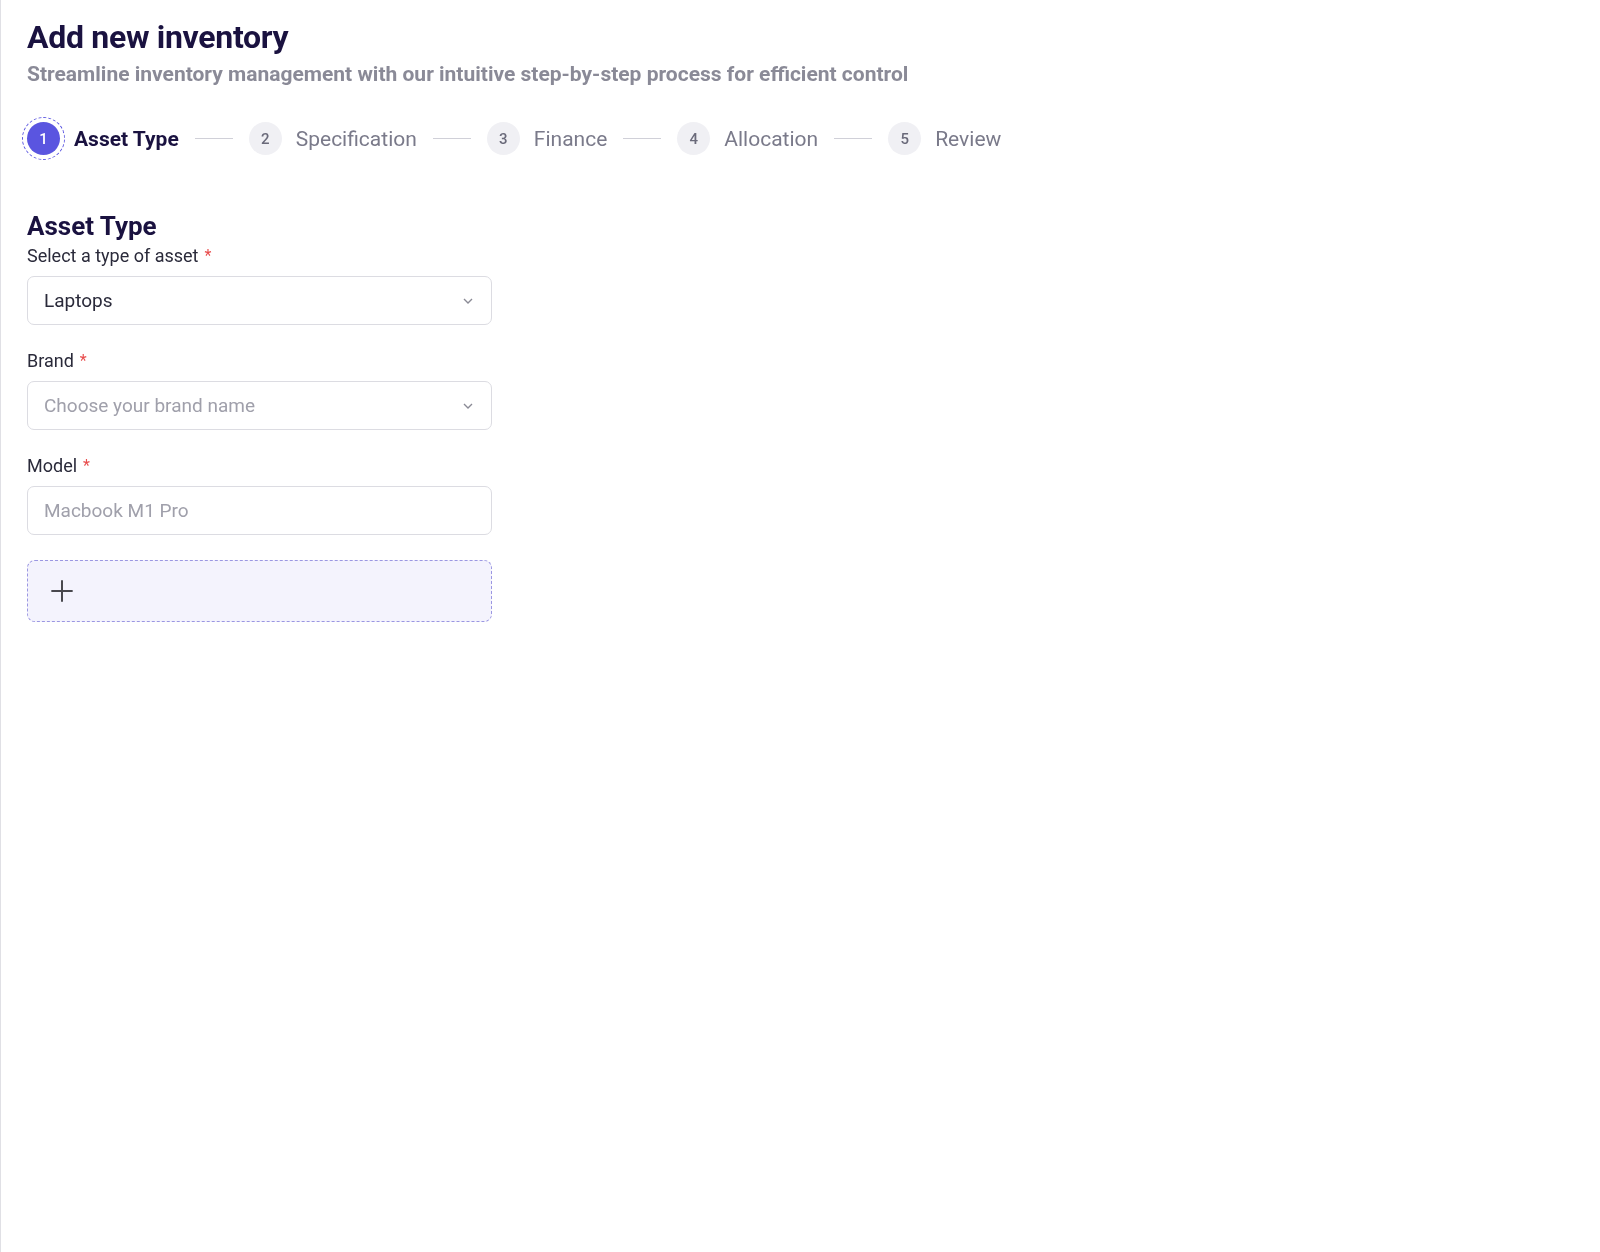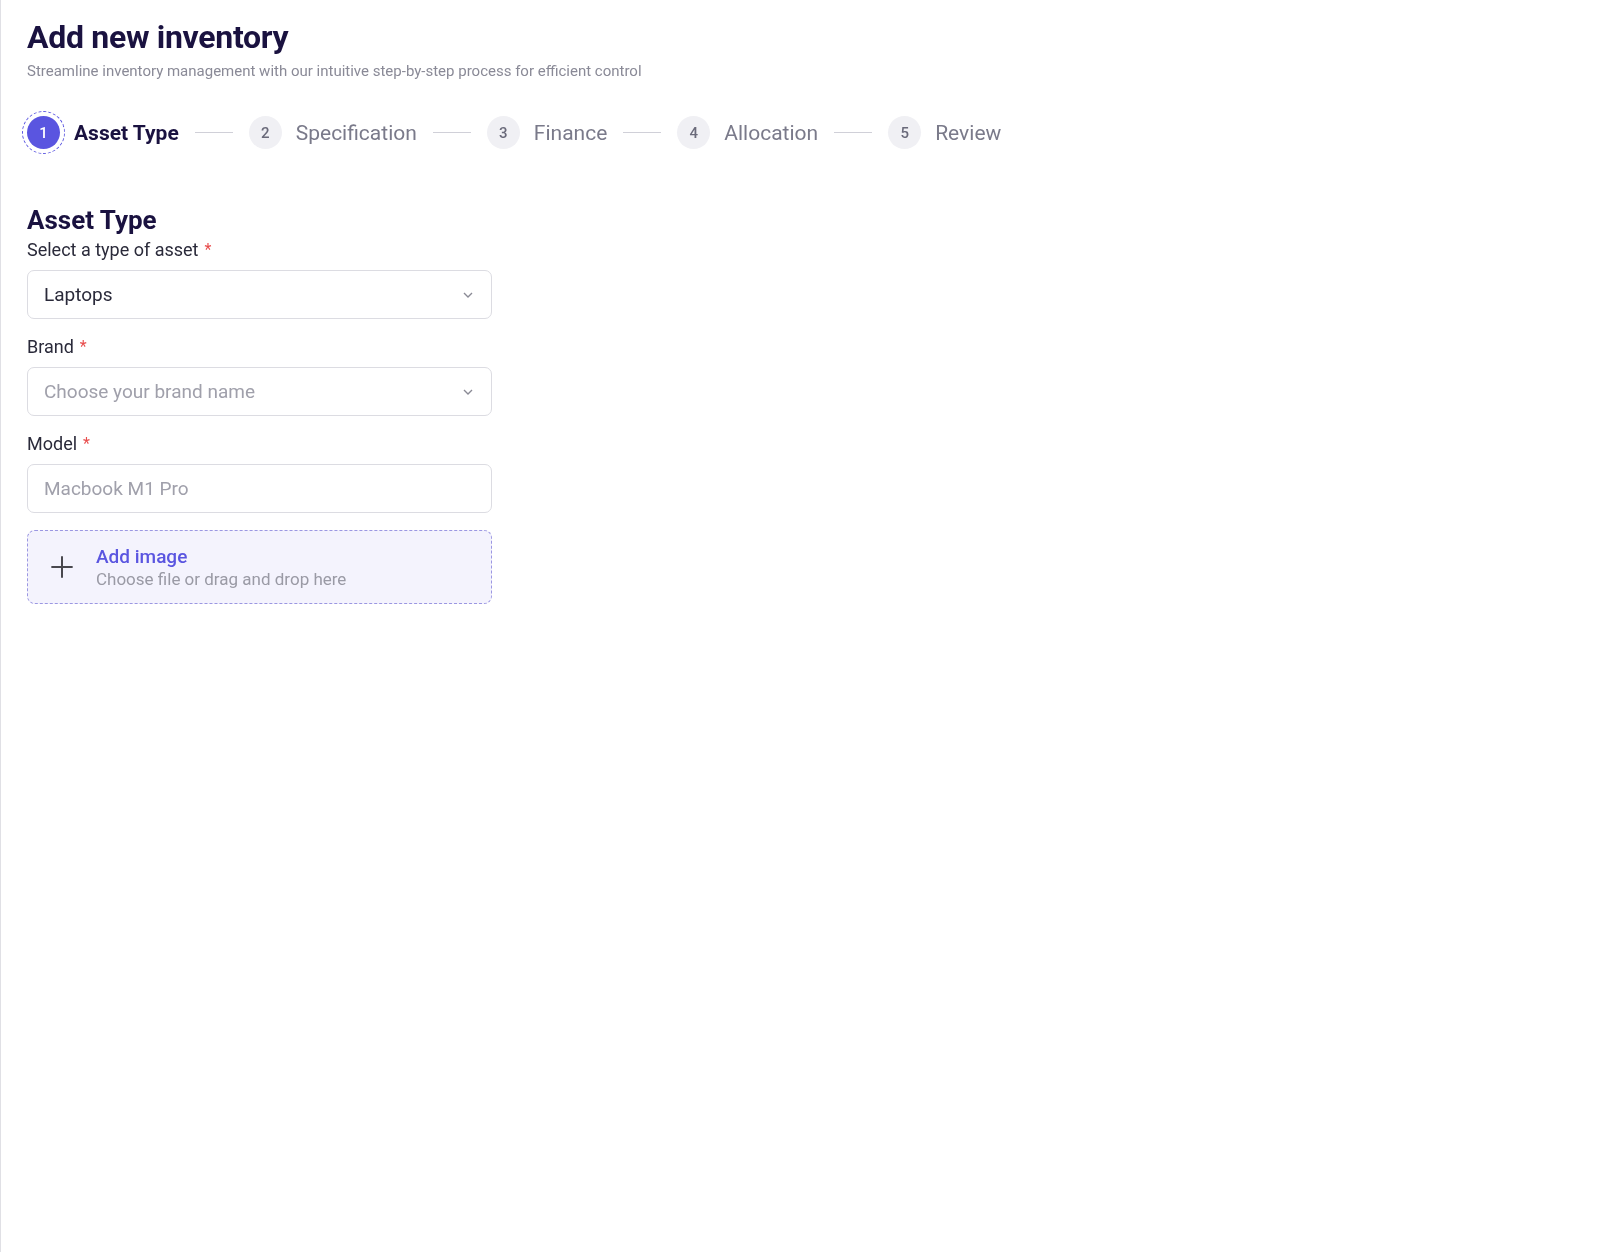--- a/index.html
+++ b/index.html
@@ -22,23 +22,23 @@
       position: relative;
     }
     .page-title {
       font-size: 32px;
       font-weight: 700;
       color: #1a1240;
       letter-spacing: -0.3px;
       margin-bottom: 6px;
     }
     .page-subtitle {
-      font-size: 15px;
+      font-size: 21px;
       color: #8a8a97;
-      font-weight: 400;
+      font-weight: 700;
       margin-bottom: 36px;
     }
     .stepper {
       display: flex;
       align-items: center;
       gap: 16px;
       margin-bottom: 56px;
     }
     .step {
       display: flex;
@@ -91,21 +91,21 @@
       font-weight: 700;
       color: #1a1240;
       margin-bottom: 4px;
     }
     .section-subtitle {
       font-size: 18px;
       color: #9a9aa5;
       margin-bottom: 30px;
     }
     .form-group {
-      margin-bottom: 17px;
+      margin-bottom: 25px;
       max-width: 465px;
     }
     .form-label {
       display: flex;
       align-items: center;
       gap: 6px;
       font-size: 18px;
       color: #2a2a3a;
       margin-bottom: 10px;
     }
@@ -293,20 +293,16 @@
 
 
   <div class="form-group">
     <div class="upload-box">
       <span class="plus-icon">
         <svg width="32" height="32" viewBox="0 0 24 24" fill="none" stroke-width="1.5">
             <line x1="12" y1="4" x2="12" y2="20"></line>
             <line x1="4" y1="12" x2="20" y2="12"></line>
           </svg>
       </span>
-      <div class="upload-text">
-        <span class="upload-title">Add image</span>
-        <span class="upload-sub">Choose file or drag and drop here</span>
-      </div>
     </div>
   </div>
 
 </div>
 
 </body></html>

